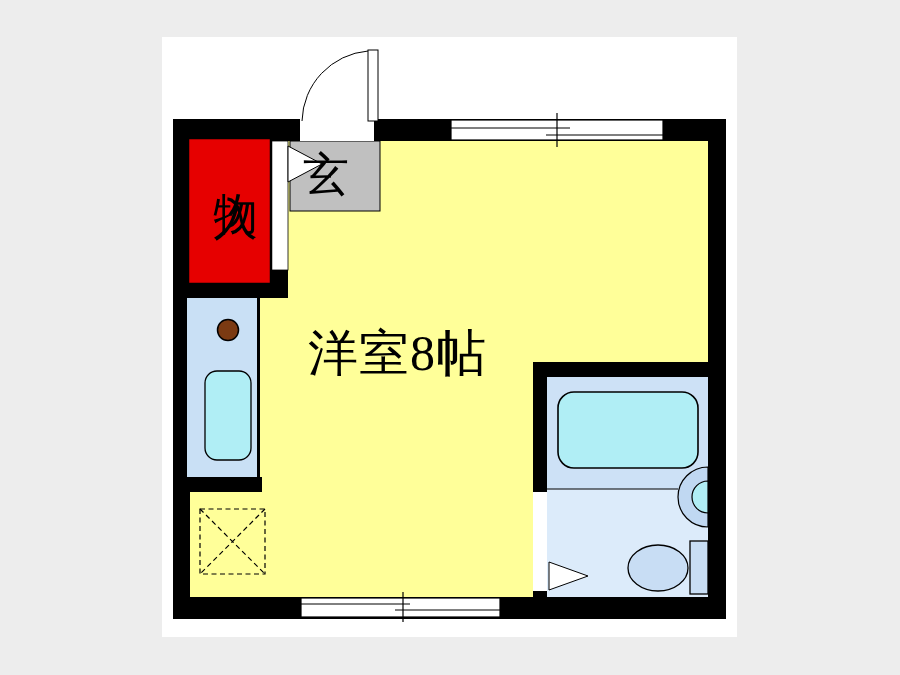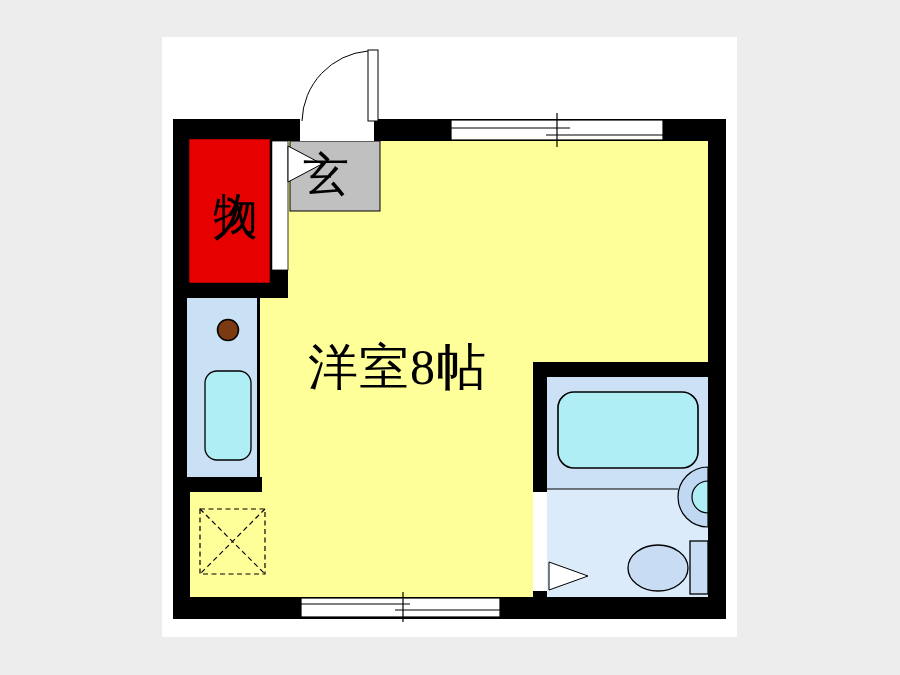--- a/index.html
+++ b/index.html
@@ -3,21 +3,21 @@
 <meta charset="utf-8">
 <style>
   html,body{margin:0;padding:0;background:#ededed;}
   #canvas{position:relative;width:900px;height:675px;background:#ededed;overflow:hidden;
           font-family:"Liberation Serif","DejaVu Serif",serif;}
   #plan-svg{position:absolute;left:0;top:0;}
   .label{position:absolute;color:#000;z-index:5;}
   #storage-label{left:204px;top:158px;width:54px;height:120px;font-size:44px;
                  writing-mode:vertical-rl;text-orientation:upright;line-height:1.05;letter-spacing:2px;}
   #entrance-label{left:303px;top:144px;font-size:46px;}
-  #room-label{left:308px;top:334px;font-size:50px;letter-spacing:1px;}
+  #room-label{left:308px;top:320px;font-size:50px;letter-spacing:1px;}
 </style>
 </head>
 <body>
 
 <div id="canvas">
 
   <svg id="plan-svg" width="900" height="675" viewBox="0 0 900 675">
 
     <rect x="0" y="0" width="900" height="675" fill="#EDEDED"></rect>
     <rect x="162" y="37" width="575" height="600" fill="#FFFFFF"></rect>

